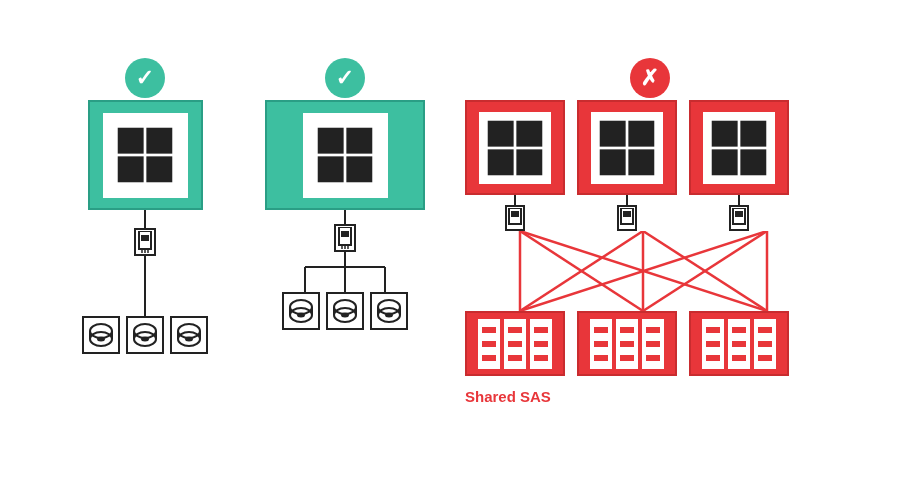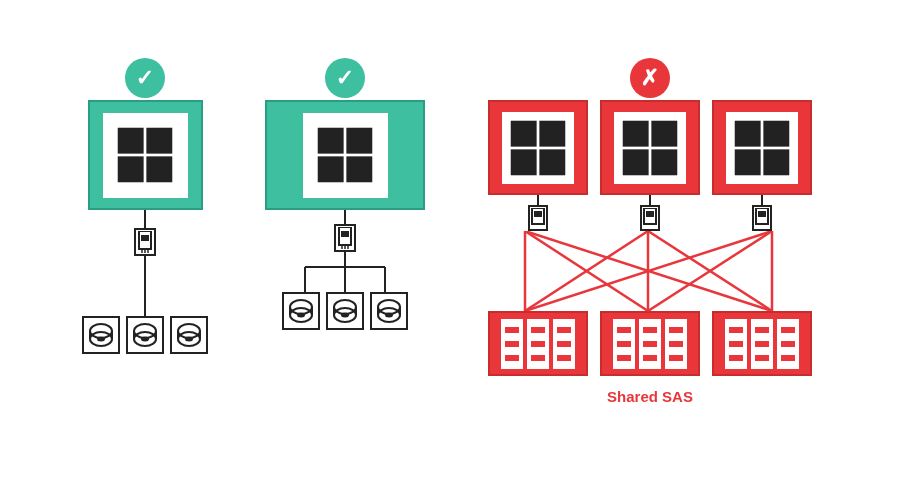--- a/index.html
+++ b/index.html
@@ -262,21 +262,21 @@
           </div>
         </div>
       </div>
     </div>
   </div>
 
   <div class="diagram-col" style="position:relative; margin-top:20px; width:370px;">
 
     <div class="status-icon bad" style="left:50%; transform:translateX(-50%);">✗</div>
 
-    <div style="margin-top:50px; width:100%; display:flex; flex-direction:column; align-items:center;">
+    <div style="margin-top:50px; width:100%; display:flex; flex-direction:column; ">
 
       <div class="s3-servers">
 
         <div style="display:flex; flex-direction:column; align-items:center;">
           <div class="server-box red" style="width:100px;height:95px;">
             <div class="windows-logo" style="width:72px;height:72px;">
               <svg viewBox="0 0 88 88" style="width:60px;height:60px;">
                 <rect x="4" y="4" width="38" height="38" fill="#222"></rect>
                 <rect x="46" y="4" width="38" height="38" fill="#222"></rect>
                 <rect x="4" y="46" width="38" height="38" fill="#222"></rect>

